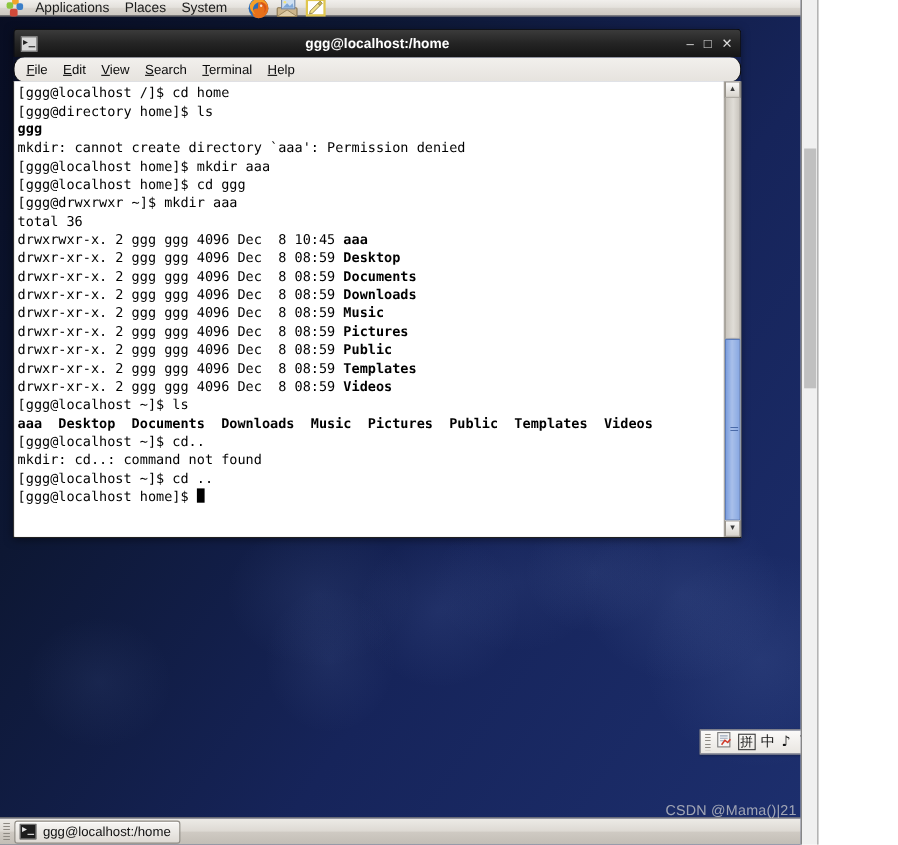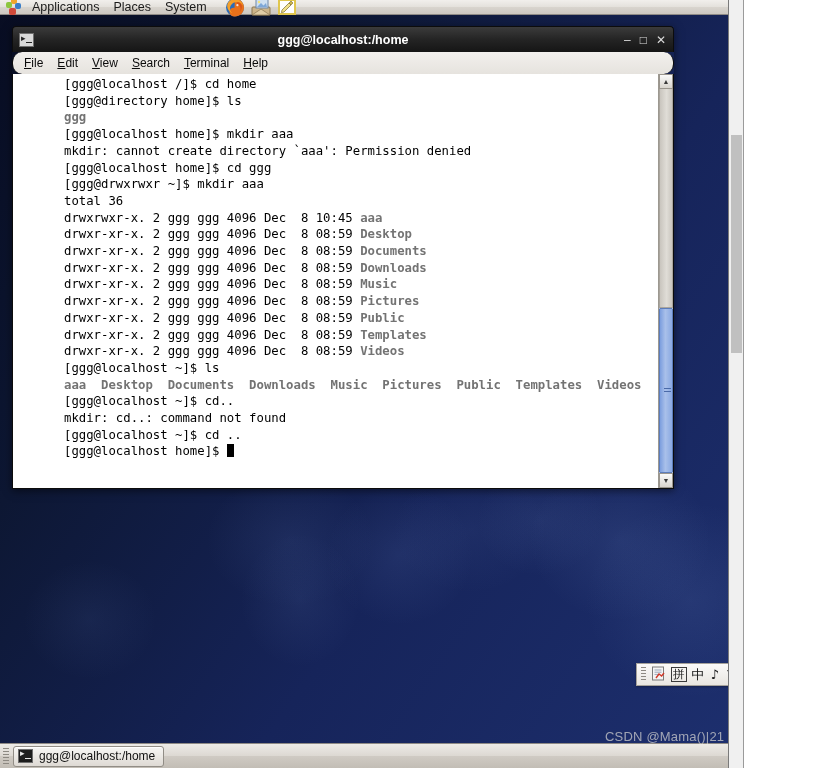--- a/index.html
+++ b/index.html
@@ -49,25 +49,25 @@
   .win-btn { color:#dcdcdc; font-size:12px; line-height:12px; cursor:default; }
 
   #menubar { height:22px; background:linear-gradient(180deg,#f2f0ed,#e6e3de);
     border-left:1px solid #0c0c0c; border-right:1px solid #0c0c0c;
     display:flex; align-items:center; padding-left:4px;border-radius:10px; }
   .menu-item { font-size:12px; color:#0b0b0b; padding:2px 7px; }
   .menu-item u { text-decoration:underline; }
 
   #term-body { display:flex; background:#ffffff;
     border:1px solid #0c0c0c; border-top:none; height:415px; }
-  #term-screen { flex:1; background:#ffffff; padding:2px 0 0 3px; overflow:hidden;margin-left:48px; }
+  #term-screen { flex:1; background:#ffffff; padding:2px 0 0 3px; overflow:hidden; }
 
   .tline { font-family:"DejaVu Sans Mono","Liberation Mono",monospace;
     font-size:12.3px; line-height:16.7px; color:#000000; white-space:pre; letter-spacing:0px; }
-  .dir { color:#737373; font-weight:bold; }
+  .dir { color:#000000; font-weight:bold; }
   .cursor { display:inline-block; width:7px; height:13px; background:#000;
     vertical-align:-2px; }
 
   
   #term-scroll { width:15px; background:#f3f1ee; border-left:1px solid #9c9890;
     display:flex; flex-direction:column; }
   .sb-arrow { height:15px; background:linear-gradient(180deg,#fafafa,#d8d4cd);
     border:1px solid #9a958d; display:flex; align-items:center; justify-content:center;
     font-size:7px; color:#3a3a3a; }
   #sb-track { flex:1; background:#ffffff; position:relative; }
@@ -190,22 +190,22 @@
         <span class="menu-item"><u>S</u>earch</span>
         <span class="menu-item"><u>T</u>erminal</span>
         <span class="menu-item"><u>H</u>elp</span>
       </div>
 
       <div id="term-body">
         <div id="term-screen">
             <div class="tline"><span>[ggg@localhost /]$ cd home</span></div>
             <div class="tline"><span>[ggg@directory home]$ ls</span></div>
             <div class="tline"><span class="dir">ggg</span></div>
+            <div class="tline"><span>mkdir: cannot create directory `aaa': Permission denied</span></div>
             <div class="tline"><span>[ggg@localhost home]$ mkdir aaa</span></div>
-            <div class="tline"><span>mkdir: cannot create directory `aaa': Permission denied</span></div>
             <div class="tline"><span>[ggg@localhost home]$ cd ggg</span></div>
             <div class="tline"><span>[ggg@drwxrwxr ~]$ mkdir aaa</span></div>
             <div class="tline"><span>total 36</span></div>
             <div class="tline"><span>drwxrwxr-x. 2 ggg ggg 4096 Dec  8 10:45 </span><span class="dir">aaa</span></div>
             <div class="tline"><span>drwxr-xr-x. 2 ggg ggg 4096 Dec  8 08:59 </span><span class="dir">Desktop</span></div>
             <div class="tline"><span>drwxr-xr-x. 2 ggg ggg 4096 Dec  8 08:59 </span><span class="dir">Documents</span></div>
             <div class="tline"><span>drwxr-xr-x. 2 ggg ggg 4096 Dec  8 08:59 </span><span class="dir">Downloads</span></div>
             <div class="tline"><span>drwxr-xr-x. 2 ggg ggg 4096 Dec  8 08:59 </span><span class="dir">Music</span></div>
             <div class="tline"><span>drwxr-xr-x. 2 ggg ggg 4096 Dec  8 08:59 </span><span class="dir">Pictures</span></div>
             <div class="tline"><span>drwxr-xr-x. 2 ggg ggg 4096 Dec  8 08:59 </span><span class="dir">Public</span></div>

